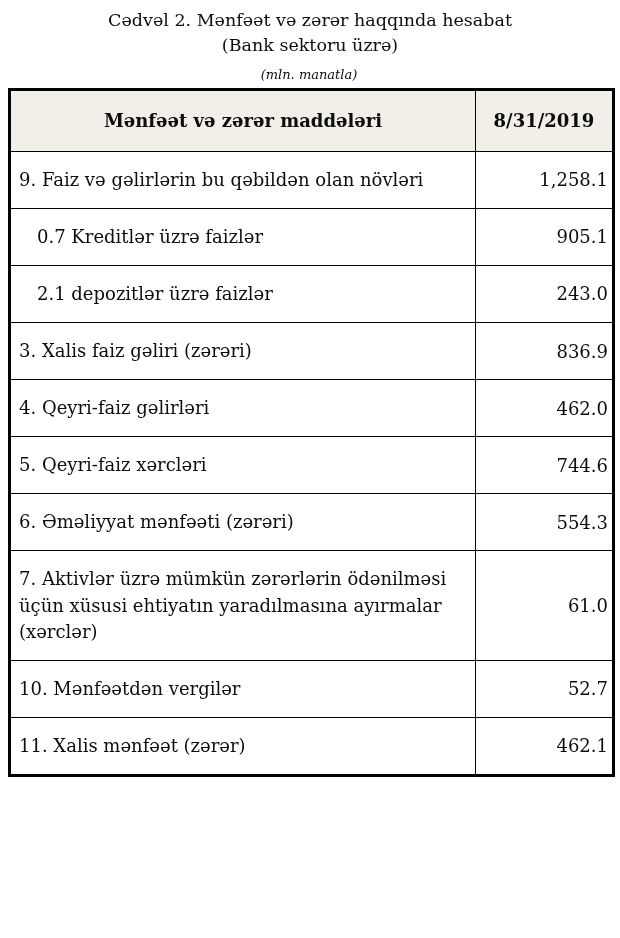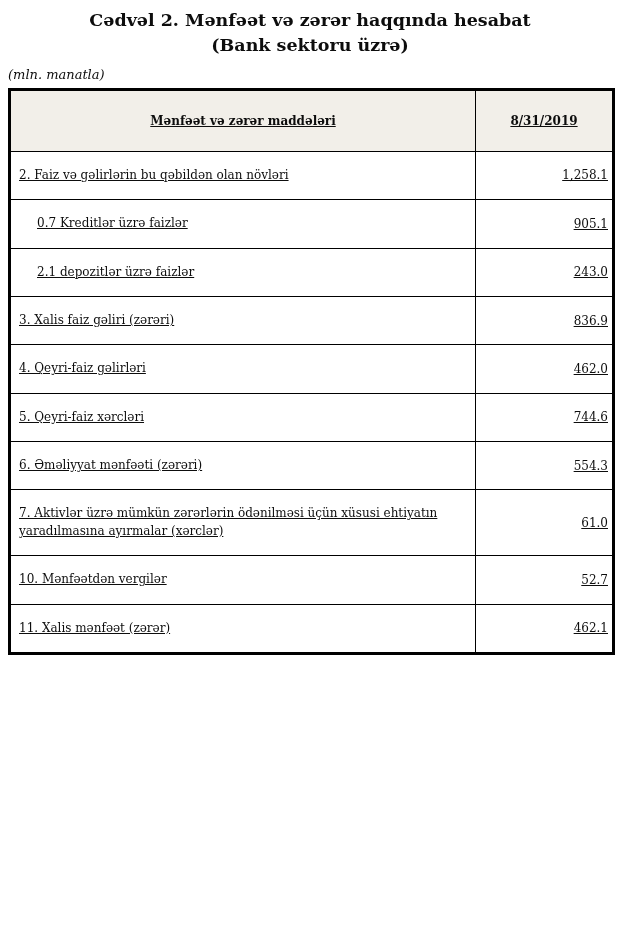--- a/index.html
+++ b/index.html
@@ -15,42 +15,41 @@
   .page {
     width: 620px;
     box-sizing: border-box;
     padding: 6px 8px 10px 8px;
   }
   .title-block {
     text-align: center;
     margin-top: 2px;
   }
   .title-line {
-    font-weight: bold;
+    font-weight: normal;
     font-size: 17.5px;
     line-height: 1.45;
   }
   .unit-note {
-    text-align: left;
+    text-align: center;
     font-style: italic;
     font-size: 13px;
     margin: 8px 2px 6px 0;
   }
   table.report {
     width: 604px;
     border-collapse: collapse;
     border: 3px solid #000000;
     table-layout: fixed;
   }
   table.report th,
   table.report td {
     border: 1.5px solid #000000;
-    font-size: 12px;
+    font-size: 18px;
     vertical-align: middle;
-    text-decoration: underline;
   }
   col.c-label { width: 466px; }
   col.c-value { width: 138px; }
   th.header-cell {
     background: #f2efe9;
     font-weight: bold;
     text-align: center;
     height: 58px;
     font-size: 15.5px;
   }
@@ -87,21 +86,21 @@
     </colgroup>
     <thead>
       <tr>
         <th class="header-cell">Mənfəət və zərər maddələri</th>
         <th class="header-cell">8/31/2019</th>
       </tr>
     </thead>
     <tbody id="table-body">
 
     <tr>
-          <td class="label-cell">2. Faiz və gəlirlərin bu qəbildən olan növləri</td>
+          <td class="label-cell">9. Faiz və gəlirlərin bu qəbildən olan növləri</td>
           <td class="value-cell">1,258.1</td>
         </tr>
         <tr>
           <td class="label-cell indent-1">0.7 Kreditlər üzrə faizlər</td>
           <td class="value-cell">905.1</td>
         </tr>
         <tr>
           <td class="label-cell indent-1">2.1 depozitlər üzrə faizlər</td>
           <td class="value-cell">243.0</td>
         </tr>

